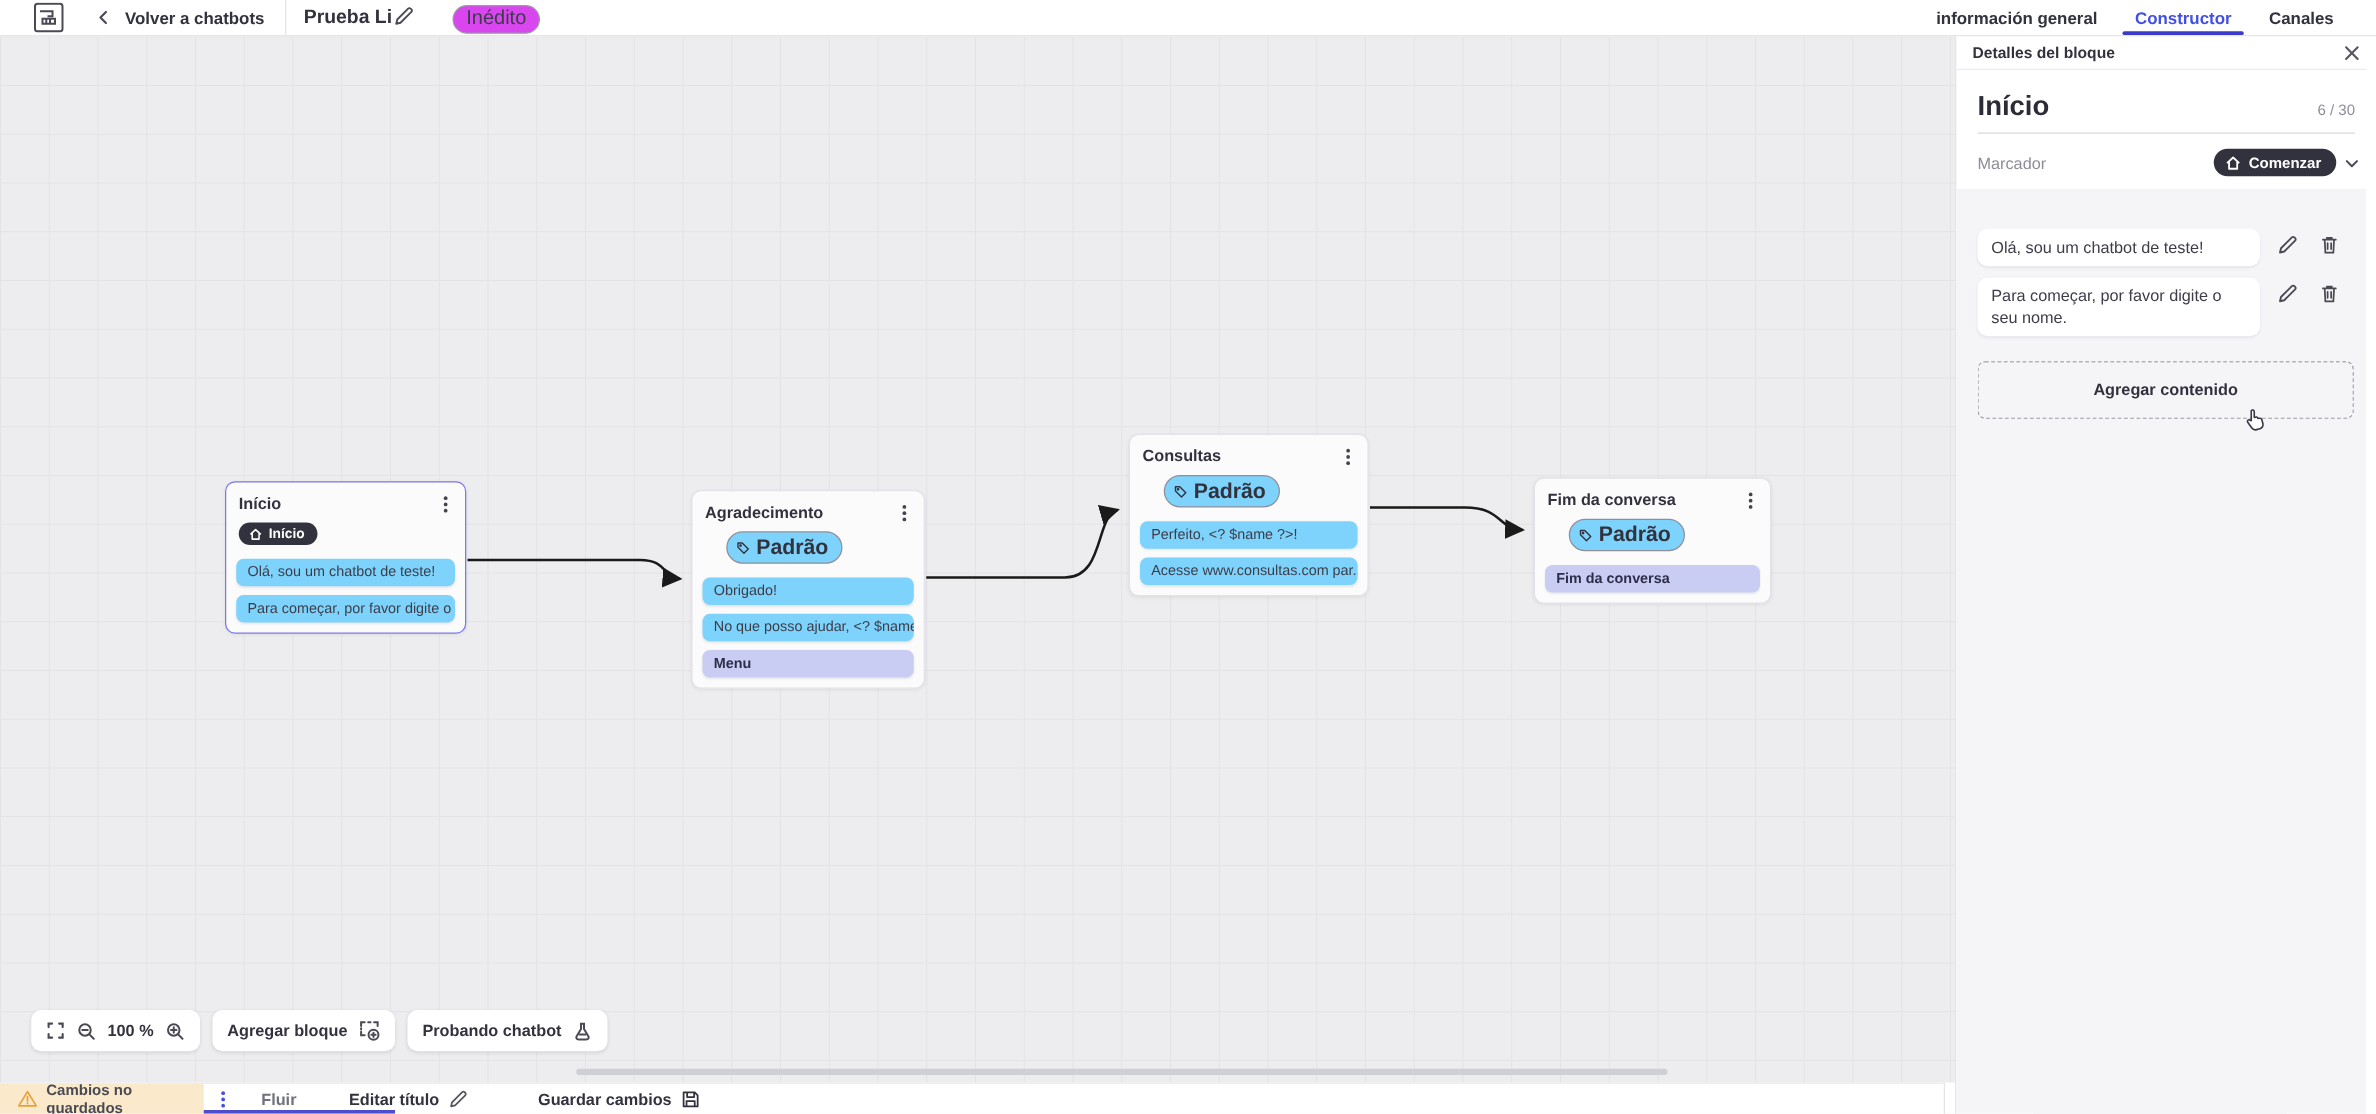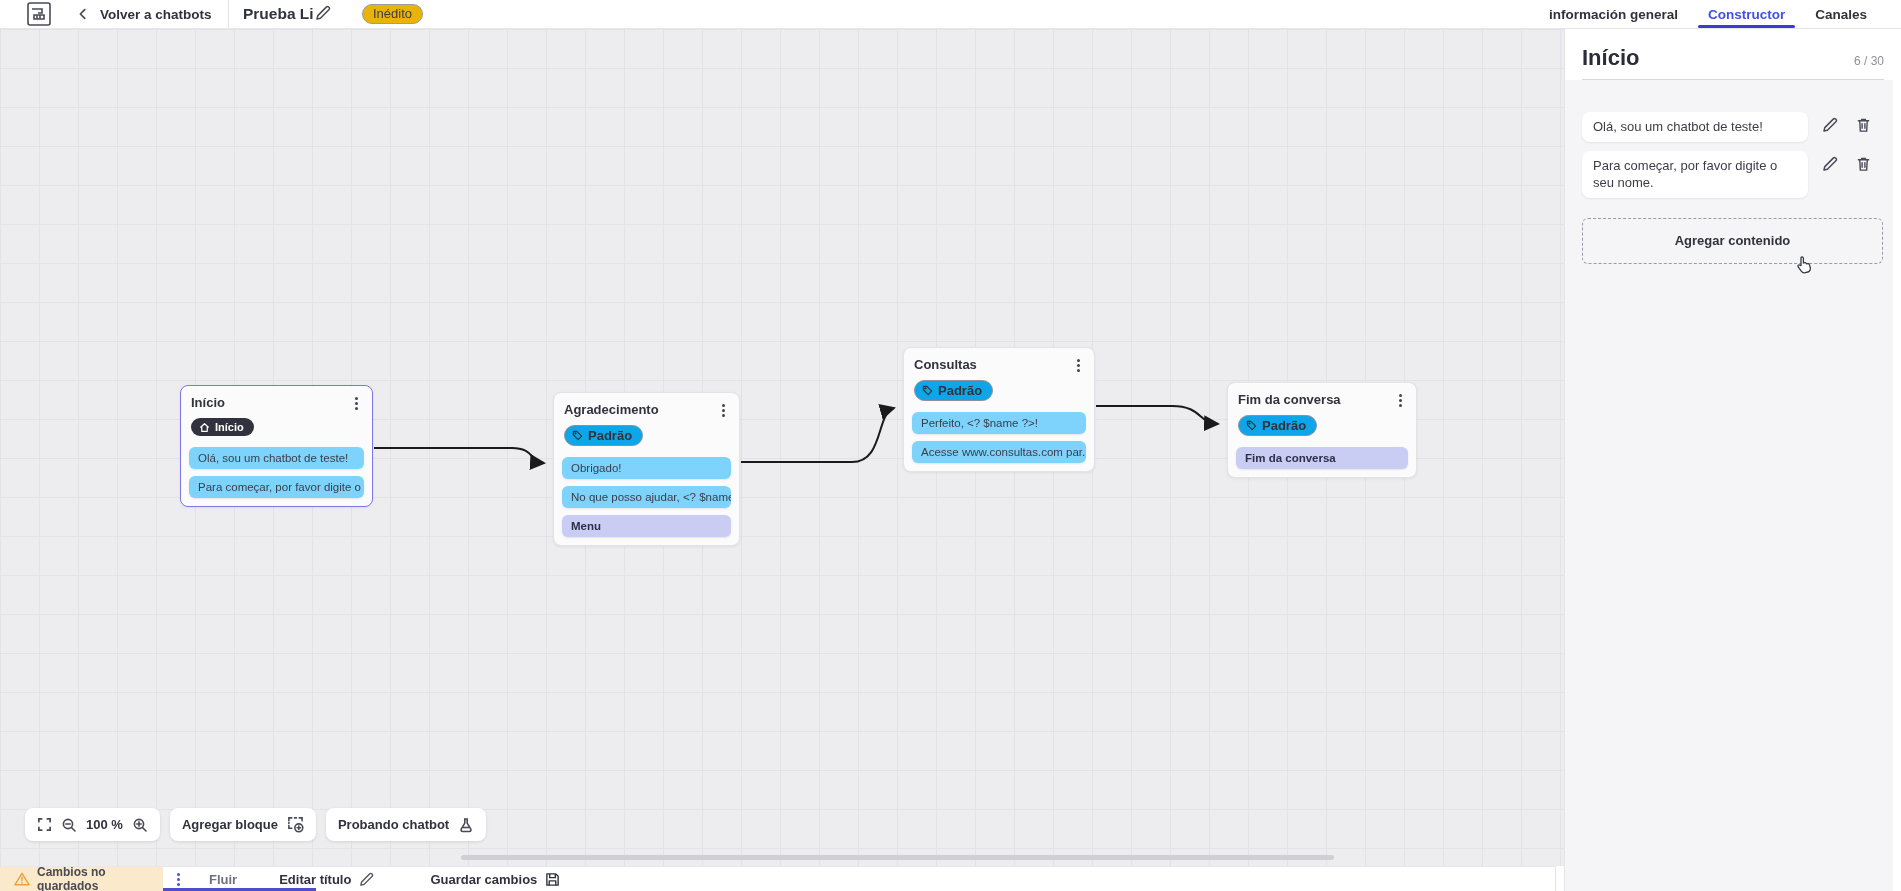--- a/index.html
+++ b/index.html
@@ -8,40 +8,40 @@
   .app { position:relative; width:1901px; height:891px; overflow:hidden; }
 
   
   .topbar { position:absolute; left:0; top:0; width:1901px; height:29px; background:#fff; border-bottom:1px solid #e6e6ea; z-index:30; }
   .logo { position:absolute; left:26px; top:2px; width:26px; height:25px; color:#4a4a55; }
   .back-btn { position:absolute; left:76px; top:0; height:28px; display:flex; align-items:center; gap:10px; cursor:pointer; }
   .back-btn .lbl { font-size:13.5px; font-weight:700; color:#32323e; }
   .top-divider { position:absolute; left:228px; top:0; width:1px; height:28px; background:#e3e3e8; }
   .doc-title { position:absolute; left:243px; top:0; height:28px; display:flex; align-items:center; font-size:15.5px; font-weight:600; color:#32323e; }
   .title-pencil { position:absolute; left:315px; top:5px; color:#55555f; cursor:pointer; }
-  .badge-pill { position:absolute; left:362px; top:4px; border:1px solid #9a9aa5; border-radius:999px; padding:1px 10px 2px; font-size:13px; color:#3c3c48; background:#eab308; }
+  .badge-pill { position:absolute; left:362px; top:4px; border:1px solid #9a9aa5; border-radius:999px; padding:1px 10px 2px; font-size:16px; color:#3c3c48; background:#d946ef; }
   .top-tabs { position:absolute; right:32px; top:0; height:28px; display:flex; align-items:flex-end; gap:26px; }
   .top-tab { font-size:13.5px; font-weight:700; color:#32323e; cursor:pointer; position:relative; height:28px; display:flex; align-items:center; padding:0 2px; }
   .top-tab.active { color:#4250e4; }
   .top-tab.active::after { content:""; position:absolute; left:-8px; right:-8px; bottom:0; height:3px; background:#3c3ccc; border-radius:2px; }
 
   
   .canvas { position:absolute; left:0; top:29px; width:1564px; height:837px; background-color:#ededef;
     background-image:linear-gradient(#e3e3e7 1px, transparent 1px), linear-gradient(90deg,#e3e3e7 1px, transparent 1px);
     background-size:39px 39px; overflow:hidden; }
   .connectors { position:absolute; left:0; top:0; width:1564px; height:837px; pointer-events:none; }
 
   .block { position:absolute; background:#fbfbfc; border:1px solid #e2e2e8; border-radius:8px; box-shadow:0 1px 3px rgba(40,40,60,.07); padding:9px 8px 8px; }
   .block.selected { border:1.5px solid #7b78e8; }
   .block-head { display:flex; justify-content:space-between; align-items:flex-start; padding:0 2px; }
   .block-title { font-size:13px; font-weight:700; color:#32323e; }
   .kebab { color:#43434e; font-weight:700; cursor:pointer; line-height:1; display:flex; flex-direction:column; gap:2px; padding:2px 4px; }
   .kebab i { width:3px; height:3px; border-radius:50%; background:currentColor; display:block; }
   .pill-dark { display:inline-flex; align-items:center; gap:5px; background:#32323e; color:#fff; border-radius:999px; font-size:11px; font-weight:700; padding:3px 10px 3px 8px; margin:6px 0 4px 2px; }
-  .pill-outline { display:inline-flex; align-items:center; gap:5px; background:#0ea5e9; border:1px solid #8f8f9a; color:#32323e; border-radius:999px; font-size:13px; font-weight:700; padding:2px 10px 2px 7px; margin:6px 0 4px 2px; }
+  .pill-outline { display:inline-flex; align-items:center; gap:5px; background:#7dd3fc; border:1px solid #8f8f9a; color:#32323e; border-radius:999px; font-size:17px; font-weight:700; padding:2px 10px 2px 7px; margin:6px 0 4px 19px; }
   .brow { background:#7dd3fc; border-radius:6px; padding:5px 9px; font-size:11.5px; color:#3d3d49; box-shadow:0 1px 2px rgba(40,40,60,.1); margin-top:7px; white-space:nowrap; overflow:hidden; }
   .brow.highlight { background:#c9cdf3; color:#2e2e4a; font-weight:700; }
 
   .canvas-controls { position:absolute; left:25px; top:779px; display:flex; gap:10px; align-items:flex-start; }
   .ctl-card { background:#fff; border-radius:8px; box-shadow:0 1px 3px rgba(40,40,60,.12); height:33px; display:flex; align-items:center; gap:9px; padding:0 12px; color:#3a3a45; }
   .ctl-card .txt { font-size:13px; font-weight:700; color:#32323e; }
   .icon-btn { display:flex; align-items:center; cursor:pointer; color:#4a4a55; }
   .hscrollbar { position:absolute; left:461px; top:826px; width:873px; height:5px; border-radius:3px; background:#cfcfd6; }
 
   
@@ -251,25 +251,49 @@
               <path d="M5 10.5 h6"></path>
             </svg>
         </span>
       </div>
     </div>
 
     <div class="hscrollbar"></div>
   </div>
 
   <aside class="panel">
+    <div class="panel-head">
+      <span class="t">Detalles del bloque</span>
+      <span class="close-x">
+        <svg width="13" height="13" viewBox="0 0 14 14" fill="none" stroke="currentColor" stroke-width="1.8" stroke-linecap="round">
+            <path d="M2 2 L12 12 M12 2 L2 12"></path>
+          </svg>
+      </span>
+    </div>
     <div class="panel-title-row">
       <span class="panel-title">Início</span>
       <span class="char-count">6 / 30</span>
     </div>
     <hr class="panel-hr">
+    <div class="marker-row">
+      <span class="marker-label">Marcador</span>
+      <span class="marker-right">
+        <span class="marker-pill">
+          <svg width="13" height="13" viewBox="0 0 16 16" fill="none" stroke="#fff" stroke-width="1.8" stroke-linejoin="round">
+              <path d="M2 8 L8 2.5 L14 8 M4 7 V13.5 H12 V7"></path>
+            </svg>
+          <span>Comenzar</span>
+        </span>
+        <span class="icon-btn">
+          <svg width="13" height="13" viewBox="0 0 16 16" fill="none" stroke="#4a4a55" stroke-width="2" stroke-linecap="round" stroke-linejoin="round">
+              <path d="M3 6 L8 11 L13 6"></path>
+            </svg>
+        </span>
+      </span>
+    </div>
     <div class="panel-content">
       <div class="msg-line">
         <div class="msg-card">Olá, sou um chatbot de teste!</div>
         <div class="msg-icons">
           <span class="icon-btn">
             <svg width="16" height="16" viewBox="0 0 16 16" fill="none" stroke="currentColor" stroke-width="1.5" stroke-linejoin="round">
                 <path d="M2 14 l0.8-3.4 L11.5 1.9 a1.4 1.4 0 0 1 2 0 l0.6 0.6 a1.4 1.4 0 0 1 0 2 L5.4 13.2 Z"></path>
               </svg>
           </span>
           <span class="icon-btn">

